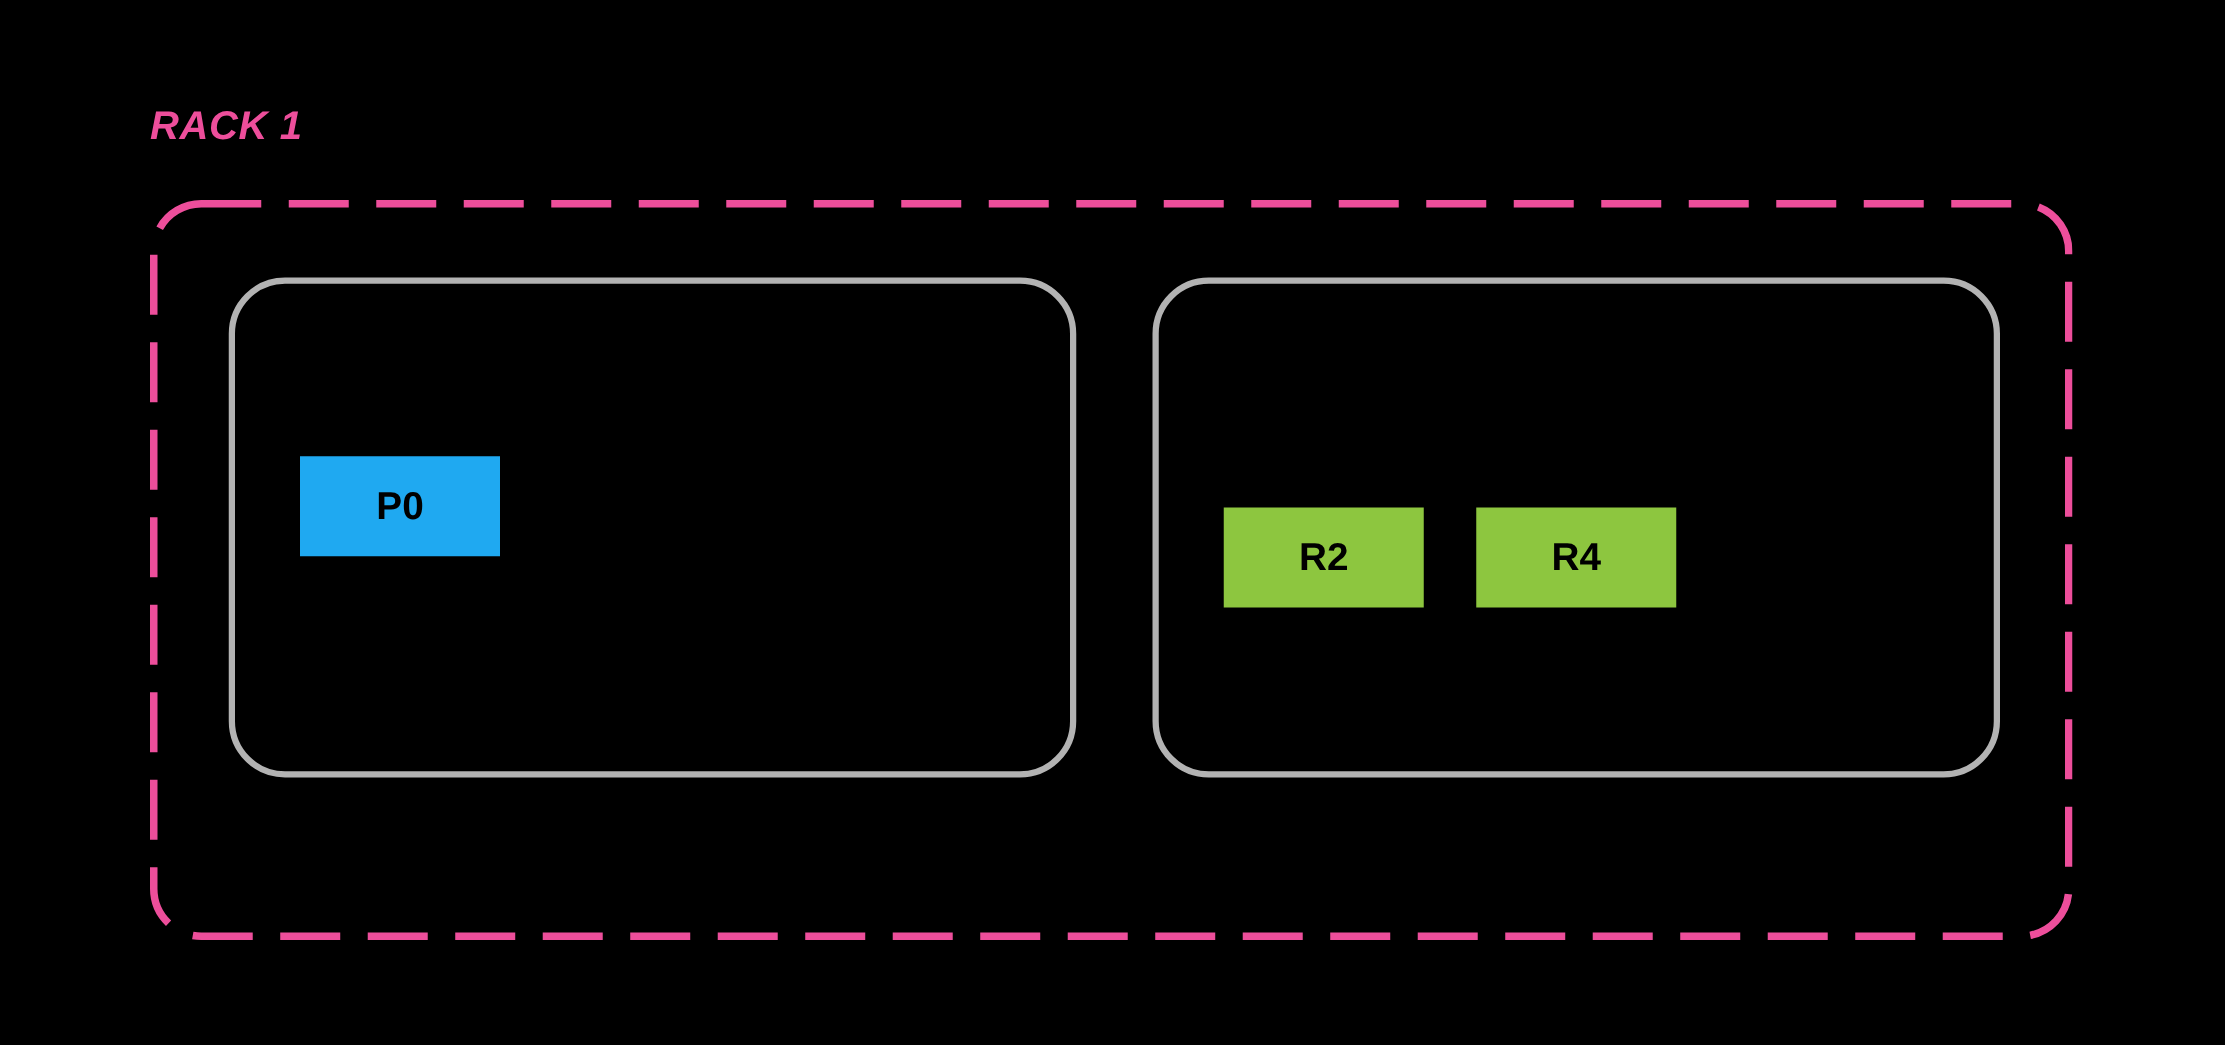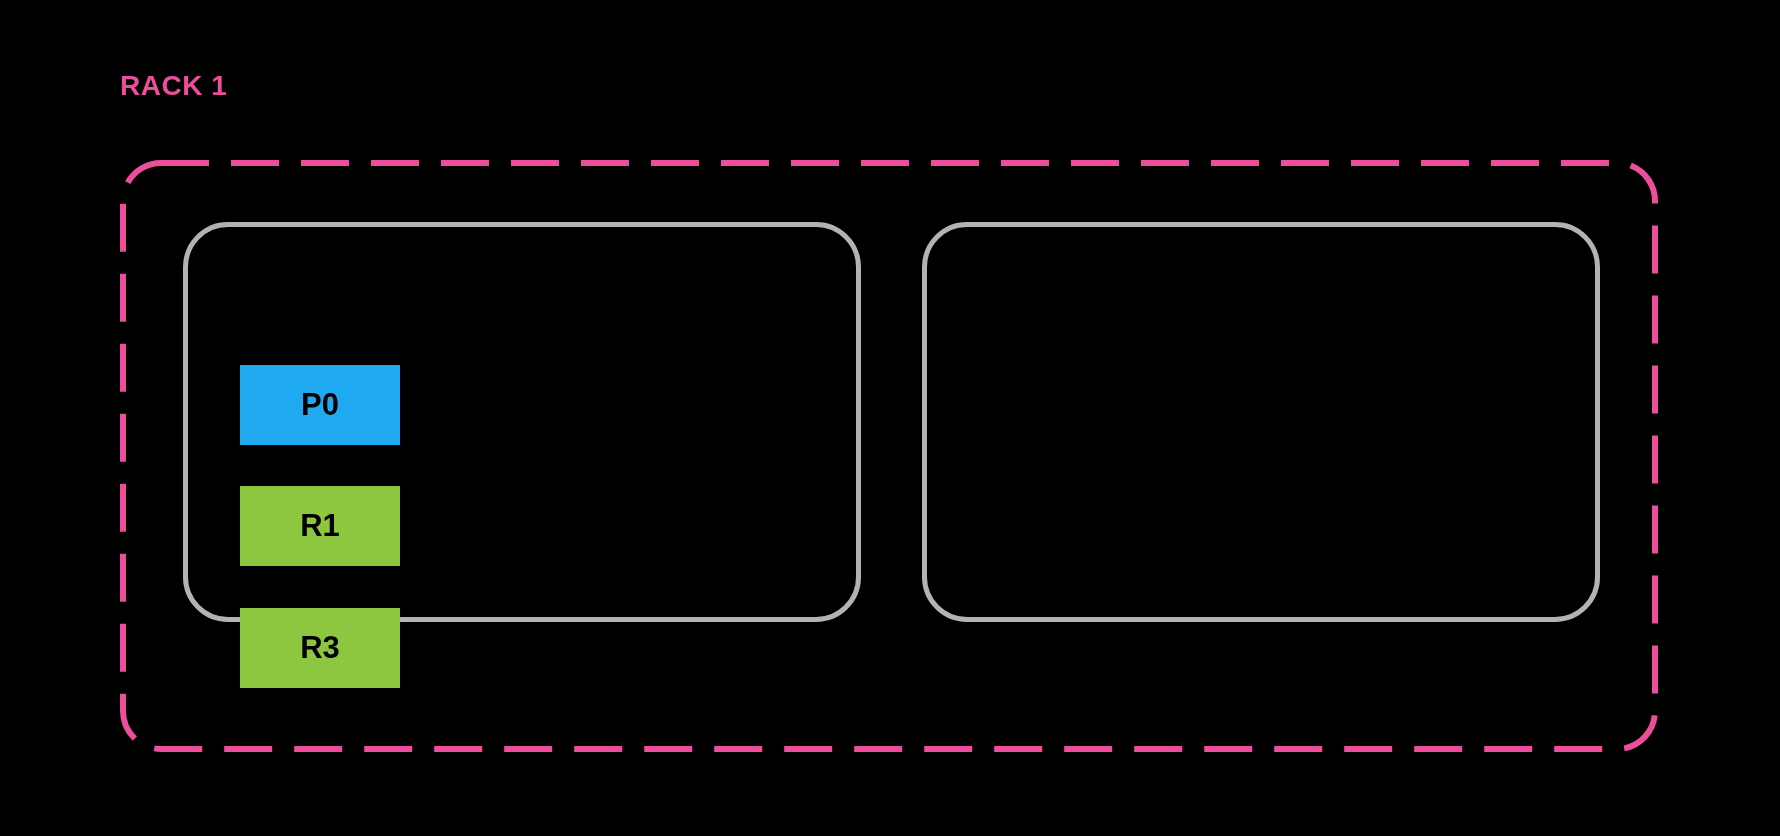--- a/index.html
+++ b/index.html
@@ -11,25 +11,26 @@
     position: relative;
     width: 1780px;
     height: 836px;
     background: var(--background, #000000);
     font-family: "Liberation Sans", sans-serif;
     overflow: hidden;
   }
   .rack-label {
     position: absolute;
     left: 120px;
-    top: 70px;
-    font-size: 28px;
+    top: 82px;
+    font-size: 32px;
     font-weight: 700;
     letter-spacing: 0.5px;
     color: var(--rack-label, #ED4E9B);
+    font-style: italic;
   }
   .rack {
     position: absolute;
     left: 120px;
     top: 160px;
     width: 1538px;
     height: 592px;
   }
   .rack-border-svg {
     position: absolute;
@@ -55,21 +56,20 @@
     width: 678px;
     height: 400px;
     box-sizing: border-box;
     border: 5px solid var(--node-border, #B3B3B3);
     border-radius: 45px;
     padding: 138px 0 0 52px;
   }
   .shard-row {
     display: flex;
     gap: 42px;
-    flex-direction: column;
   }
   .shard-row + .shard-row {
     margin-top: 41px;
   }
   .shard {
     width: 160px;
     height: 80px;
     display: flex;
     align-items: center;
     justify-content: center;
@@ -89,24 +89,24 @@
   <div class="rack">
     <svg class="rack-border-svg" width="1538" height="592" viewBox="0 0 1538 592" aria-hidden="true">
       <rect class="rack-border-rect" x="3" y="3" width="1532" height="586" rx="38" ry="38"></rect>
     </svg>
 
     <div class="nodes">
         <div class="node">
           <div class="shard-row">
             <div class="shard primary">P0</div>
           </div>
-          <div class="shard-row">
-            <div class="shard replica">R1</div>
-            <div class="shard replica">R3</div>
-          </div>
         </div>
         <div class="node">
           <div class="shard-row">
+          </div>
+          <div class="shard-row">
+            <div class="shard replica">R2</div>
+            <div class="shard replica">R4</div>
           </div>
         </div>
       </div>
   </div>
 </div>
 
 </body></html>

